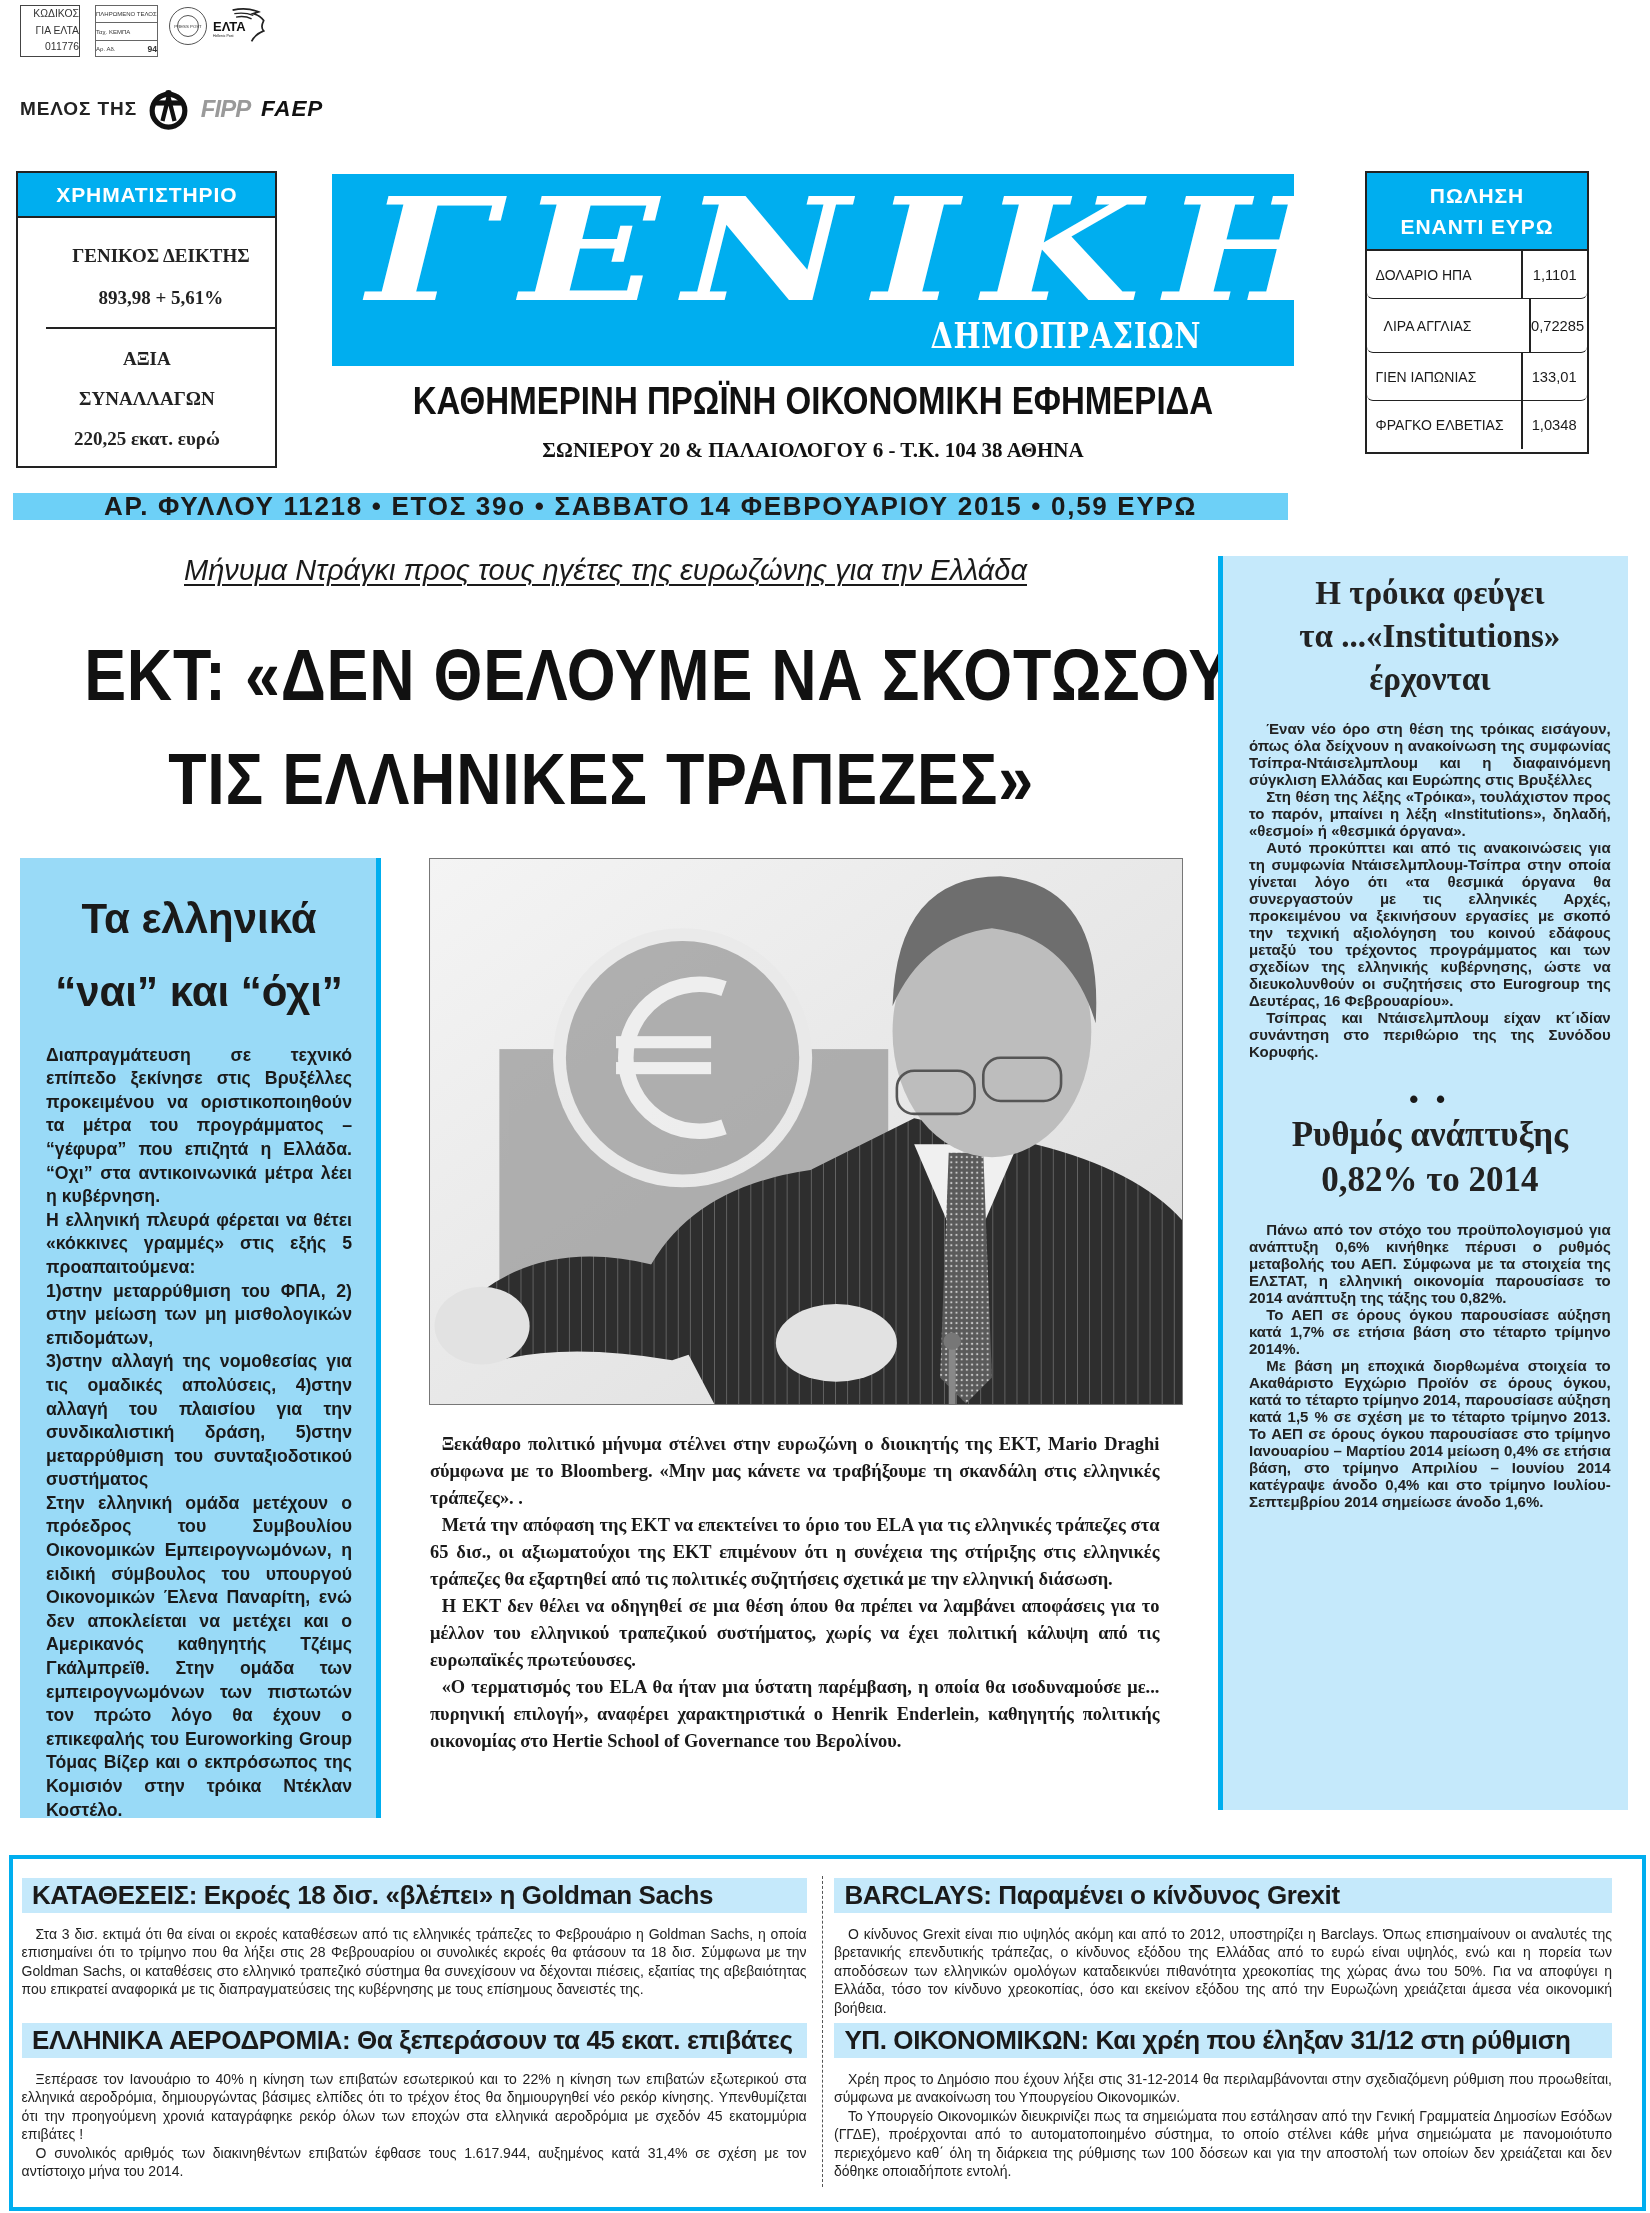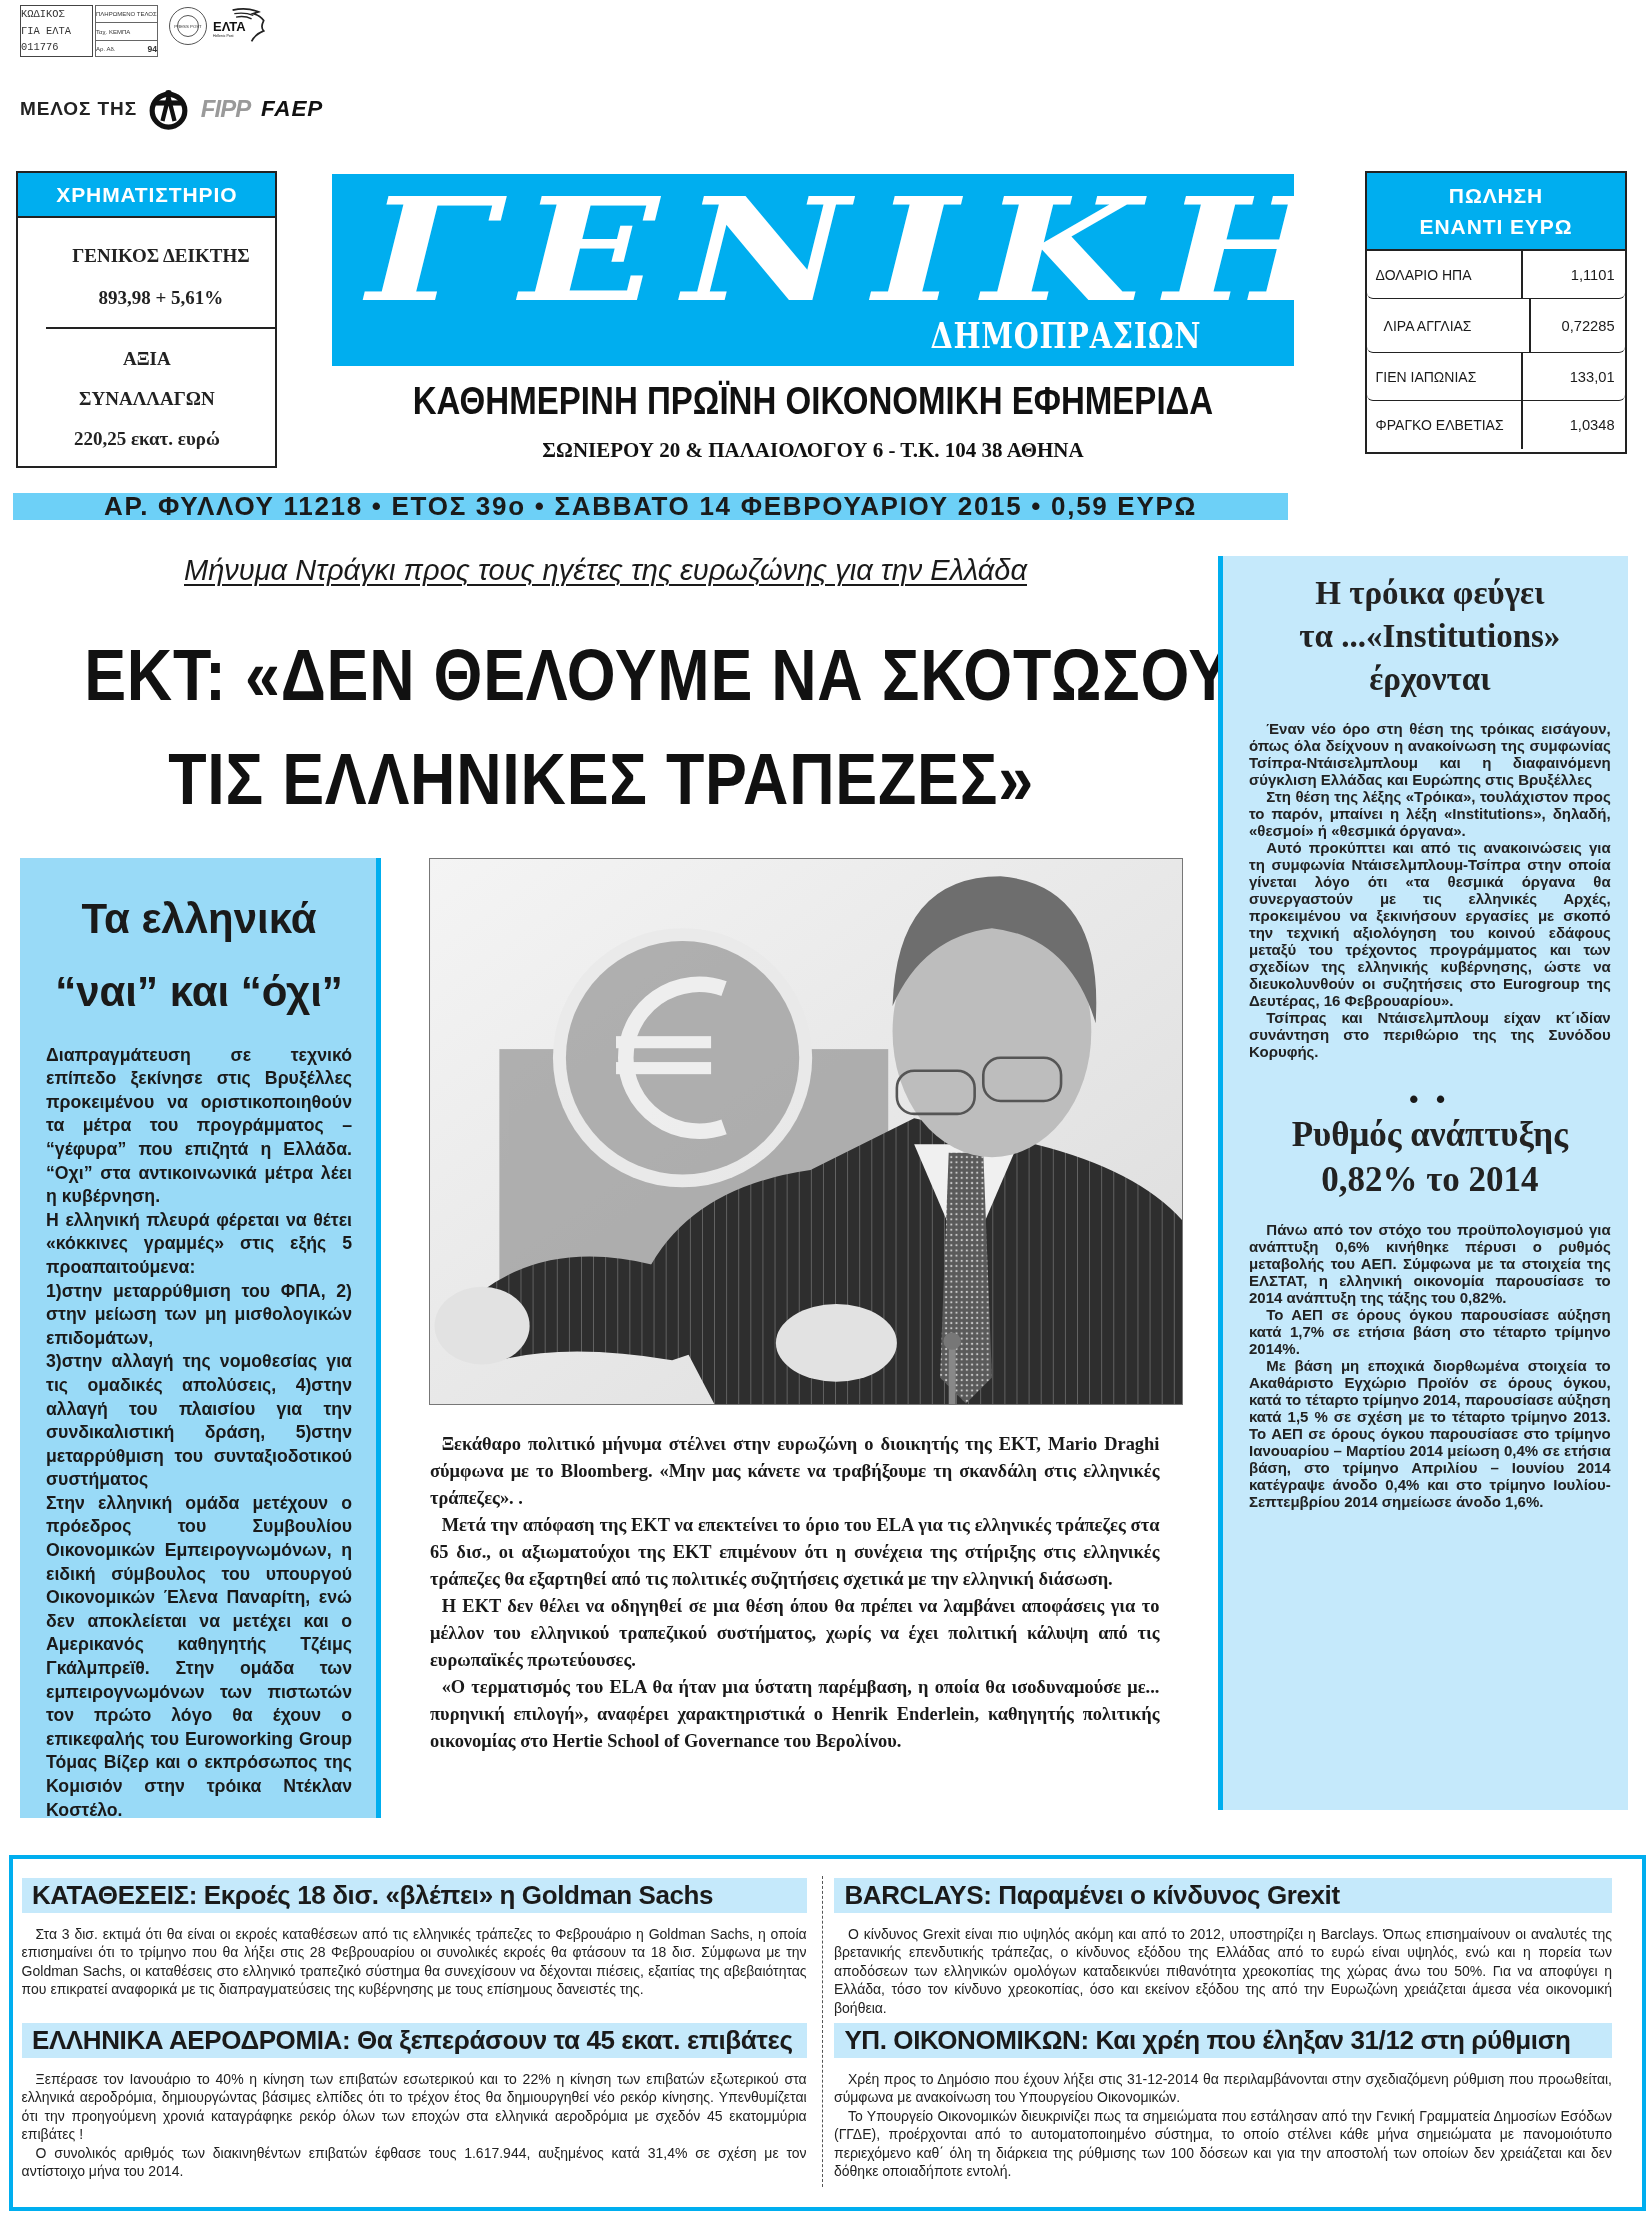--- a/index.html
+++ b/index.html
@@ -1,21 +1,21 @@
 <!DOCTYPE html>
 <html style="font-size:14px"><head>
 <meta charset="utf-8">
 <style>
   * { box-sizing: border-box; margin: 0; padding: 0; }
   html, body { width: 1651px; height: 2214px; background: #ffffff; overflow: hidden; }
   body { position: relative; font-family: "Liberation Sans", sans-serif; color: #1a1a1a; }
   .abs { position: absolute; }
 
   
-  .postal-code { left: 20px; top: 5.2px; width: 73px; height: 52px; border: 1.7px solid #444; text-align: left; font-size: 10.4px; line-height: 16.4px; color: #333; font-family: Liberation Mono, monospace; }
+  .postal-code { left: 20px; top: 5.2px; width: 60px; height: 52px; border: 1.7px solid #444; text-align: right; font-size: 10.4px; line-height: 16.4px; color: #333; }
   .postal-fee { left: 95px; top: 5.2px; width: 63px; height: 52px; border: 0.9px solid #666; font-size: 6px; text-align: center; color: #333; }
   .postal-fee div { height: 17.3px; border-bottom: 0.9px solid #666; display: flex; align-items: center; justify-content: space-between; }
   .postal-fee div:last-child { border-bottom: none; }
   .postal-fee b { font-size: 8.6px; margin-left: 2.6px; }
   .press-post { left: 169px; top: 7px; width: 38px; height: 38px; border-radius: 50%; border: 1.7px solid #555; font-size: 4.3px; display: flex; align-items: center; justify-content: center; color: #333; text-align: center; }
   .press-post::after { content: ""; position: absolute; inset: 7px; border: 0.9px solid #555; border-radius: 50%; }
   .elta { left: 213px; top: 19px; font-weight: bold; font-size: 13px; color: #111; }
   .elta small { display: block; font-size: 3.5px; font-weight: normal; }
   .elta-wing { left: 229px; top: 5.2px; width: 40px; height: 38px; }
 
@@ -25,21 +25,21 @@
   .member .emblem { width: 43px; height: 42px; }
 
   
   .stock { left: 16.4px; top: 171px; width: 261px; height: 297px; border: 2.6px solid #222; }
   .stock-head { background: #00aeef; color: #fff; font-weight: bold; font-size: 21px; height: 45px; display: flex; align-items: center; justify-content: center; border-bottom: 2.6px solid #222; letter-spacing: 0.9px; }
   .stock-sec { text-align: center; font-family: "Liberation Serif", serif; font-weight: bold; font-size: 19px; color: #222; }
   .stock-sec.a { height: 111px; border-bottom: 2.6px solid #222; padding-top: 17.3px; line-height: 42px; margin-left: 28px; }
   .stock-sec.b { padding-top: 10.4px; line-height: 40px; }
 
   
-  .curr { left: 1365px; top: 171px; width: 262px; height: 283px; border: 2.6px solid #222; }
+  .curr { left: 1365px; top: 171px; width: 224px; height: 283px; border: 2.6px solid #222; }
   .curr-head { background: #00aeef; color: #fff; font-weight: bold; font-size: 21px; height: 78px; display: flex; flex-direction: column; align-items: center; justify-content: center; line-height: 31px; border-bottom: 2.6px solid #222; letter-spacing: 0.9px; }
   .curr-row { display: flex; height: 48px; border-bottom: 1.7px solid #222; font-weight: normal; font-size: 14.7px; border-radius: 6px; }
   .curr-row:nth-child(3) { height: 54px; padding-left: 8px; }
   .curr-row:last-child { border-bottom: none; }
   .curr-row .n { flex: 0 0 156px; border-right: 2.6px solid #222; padding-left: 8.6px; display: flex; align-items: center; font-size: 14px; }
   .curr-row .v { flex: 1; display: flex; align-items: center; justify-content: flex-end; padding-right: 10.4px; }
 
   
   .mast { left: 332px; top: 174px; width: 962px; height: 192px; background: #00aeef; }
   .mast-title { position: absolute; left: 35px; top: 8.6px; width: 882px; font-family: "DejaVu Serif", serif; font-weight: 900; font-style: italic; font-size: 182px; line-height: 173px; color: #fff; letter-spacing: 24px; transform: scaleY(0.78); transform-origin: top left; white-space: nowrap; }

